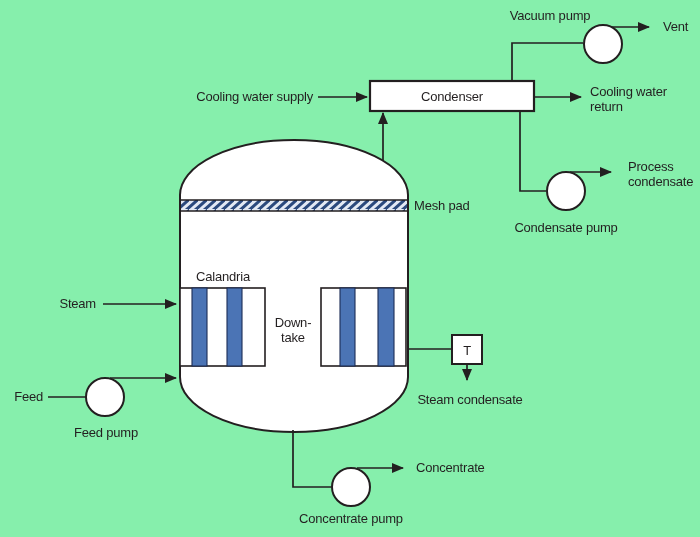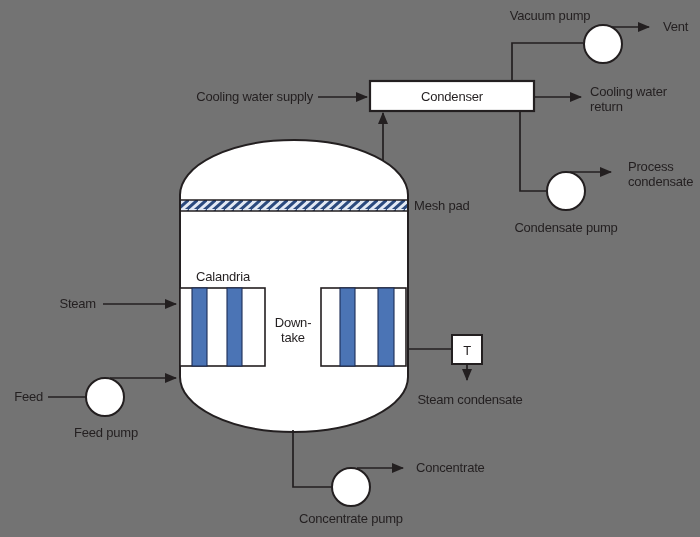--- a/index.html
+++ b/index.html
@@ -5,21 +5,21 @@
   html, body {
     margin: 0;
     padding: 0;
     background: #ffffff;
     font-family: "Liberation Sans", sans-serif;
   }
   .stage {
     position: relative;
     width: 700px;
     height: 537px;
-    background: #737373;
+    background: #86efac;
     overflow: hidden;
   }
   svg text {
     font-family: "Liberation Sans", sans-serif;
     font-size: 13px;
     fill: #231f20;
     letter-spacing: -0.2px;
   }
   svg .pipe {
     stroke: #231f20;

